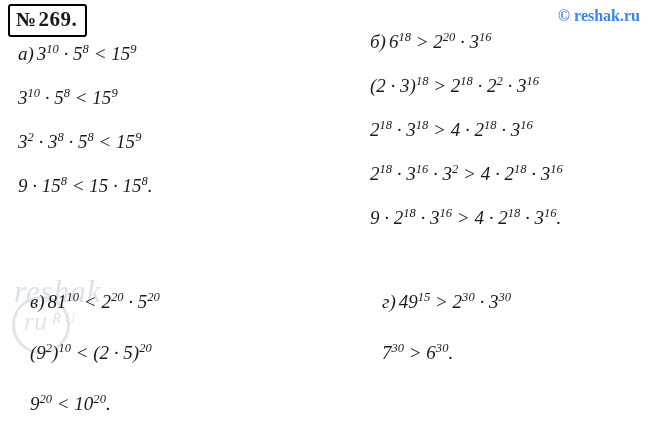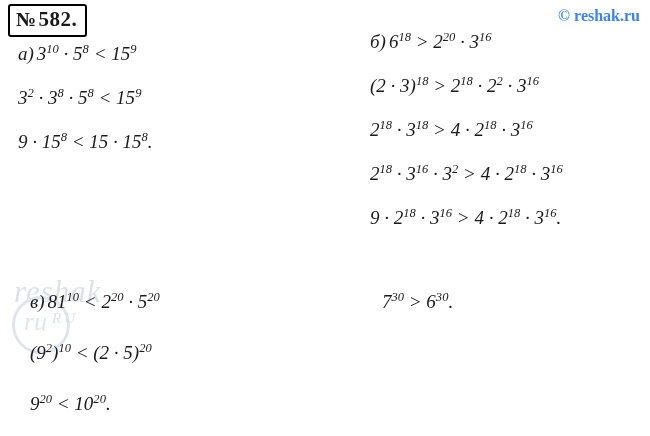--- a/index.html
+++ b/index.html
@@ -126,49 +126,51 @@
     vertical-align: super;
     line-height: 0;
   }
 </style>
 </head>
 <body>
 
 <div class="page">
 
   <div class="task-number">
-    <span class="hash">№</span><span>582.</span>
+    <span class="hash">№</span><span>269.</span>
   </div>
 
   <div class="site-credit">© reshak.ru</div>
 
   <div class="watermark">
     <div class="wm-text">reshak</div>
     <div class="wm-circle"></div>
     <div class="wm-inner">ru</div>
     <div class="wm-sub">RU</div>
   </div>
 
   <div class="col col-a">
     <div class="mline"><span class="label">а)</span><span>3<sup>10</sup> · 5<sup>8</sup> &lt; 15<sup>9</sup></span></div>
+    <div class="mline"><span>3<sup>10</sup> · 5<sup>8</sup> &lt; 15<sup>9</sup></span></div>
     <div class="mline"><span>3<sup>2</sup> · 3<sup>8</sup> · 5<sup>8</sup> &lt; 15<sup>9</sup></span></div>
     <div class="mline"><span>9 · 15<sup>8</sup> &lt; 15 · 15<sup>8</sup>.</span></div>
   </div>
 
   <div class="col col-b">
     <div class="mline"><span class="label">б)</span><span>6<sup>18</sup> &gt; 2<sup>20</sup> · 3<sup>16</sup></span></div>
     <div class="mline"><span>(2 · 3)<sup>18</sup> &gt; 2<sup>18</sup> · 2<sup>2</sup> · 3<sup>16</sup></span></div>
     <div class="mline"><span>2<sup>18</sup> · 3<sup>18</sup> &gt; 4 · 2<sup>18</sup> · 3<sup>16</sup></span></div>
     <div class="mline"><span>2<sup>18</sup> · 3<sup>16</sup> · 3<sup>2</sup> &gt; 4 · 2<sup>18</sup> · 3<sup>16</sup></span></div>
     <div class="mline"><span>9 · 2<sup>18</sup> · 3<sup>16</sup> &gt; 4 · 2<sup>18</sup> · 3<sup>16</sup>.</span></div>
   </div>
 
   <div class="col col-c">
     <div class="mline"><span class="label">в)</span><span>81<sup>10</sup> &lt; 2<sup>20</sup> · 5<sup>20</sup></span></div>
     <div class="mline"><span>(9<sup>2</sup>)<sup>10</sup> &lt; (2 · 5)<sup>20</sup></span></div>
     <div class="mline"><span>9<sup>20</sup> &lt; 10<sup>20</sup>.</span></div>
   </div>
 
   <div class="col col-d">
+    <div class="mline"><span class="label">г)</span><span>49<sup>15</sup> &gt; 2<sup>30</sup> · 3<sup>30</sup></span></div>
     <div class="mline"><span>7<sup>30</sup> &gt; 6<sup>30</sup>.</span></div>
   </div>
 
 </div>
 
 </body></html>

